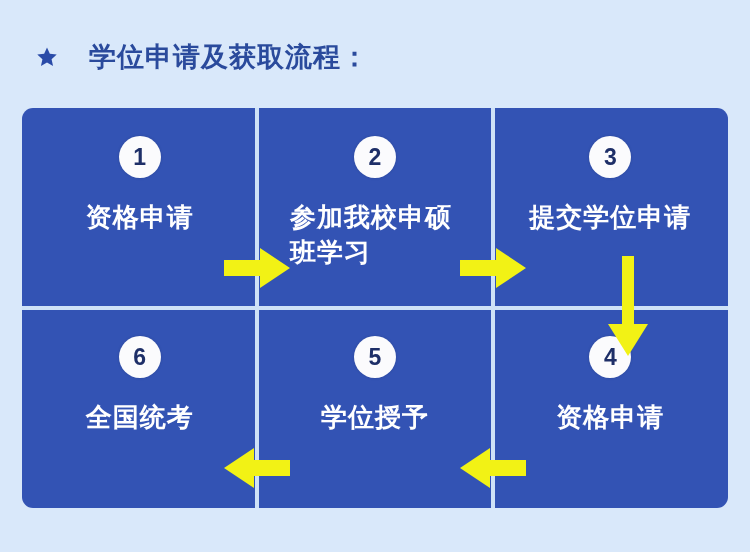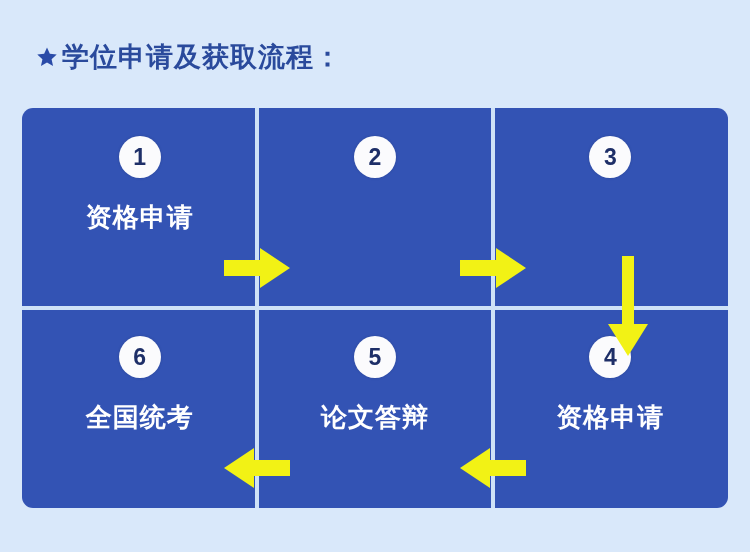--- a/index.html
+++ b/index.html
@@ -16,21 +16,21 @@
   }
 
   
   .title-row {
     position: absolute;
     left: 36px;
     top: 36px;
     height: 42px;
     display: flex;
     align-items: center;
-    gap: 4px;
+    gap: 31px;
   }
   .star-icon {
     width: 22px;
     height: 22px;
     display: block;
     flex: 0 0 auto;
   }
   .title-text {
     font-size: 27px;
     font-weight: 700;
@@ -128,34 +128,36 @@
 
   <div class="flow-grid">
 
     <div class="cell">
       <div class="num-badge">1</div>
       <div class="cell-label">资格申请</div>
     </div>
 
     <div class="cell">
       <div class="num-badge">2</div>
+      <div class="cell-label" style="max-width:170px;">参加我校申硕班学习</div>
     </div>
 
     <div class="cell">
       <div class="num-badge">3</div>
+      <div class="cell-label">提交学位申请</div>
     </div>
 
     <div class="cell">
       <div class="num-badge">6</div>
       <div class="cell-label">全国统考</div>
     </div>
 
     <div class="cell">
       <div class="num-badge">5</div>
-      <div class="cell-label">论文答辩</div>
+      <div class="cell-label">学位授予</div>
     </div>
 
     <div class="cell">
       <div class="num-badge">4</div>
       <div class="cell-label">资格申请</div>
     </div>
   </div>
 
   <div class="divider v1"></div>
   <div class="divider v2"></div>

